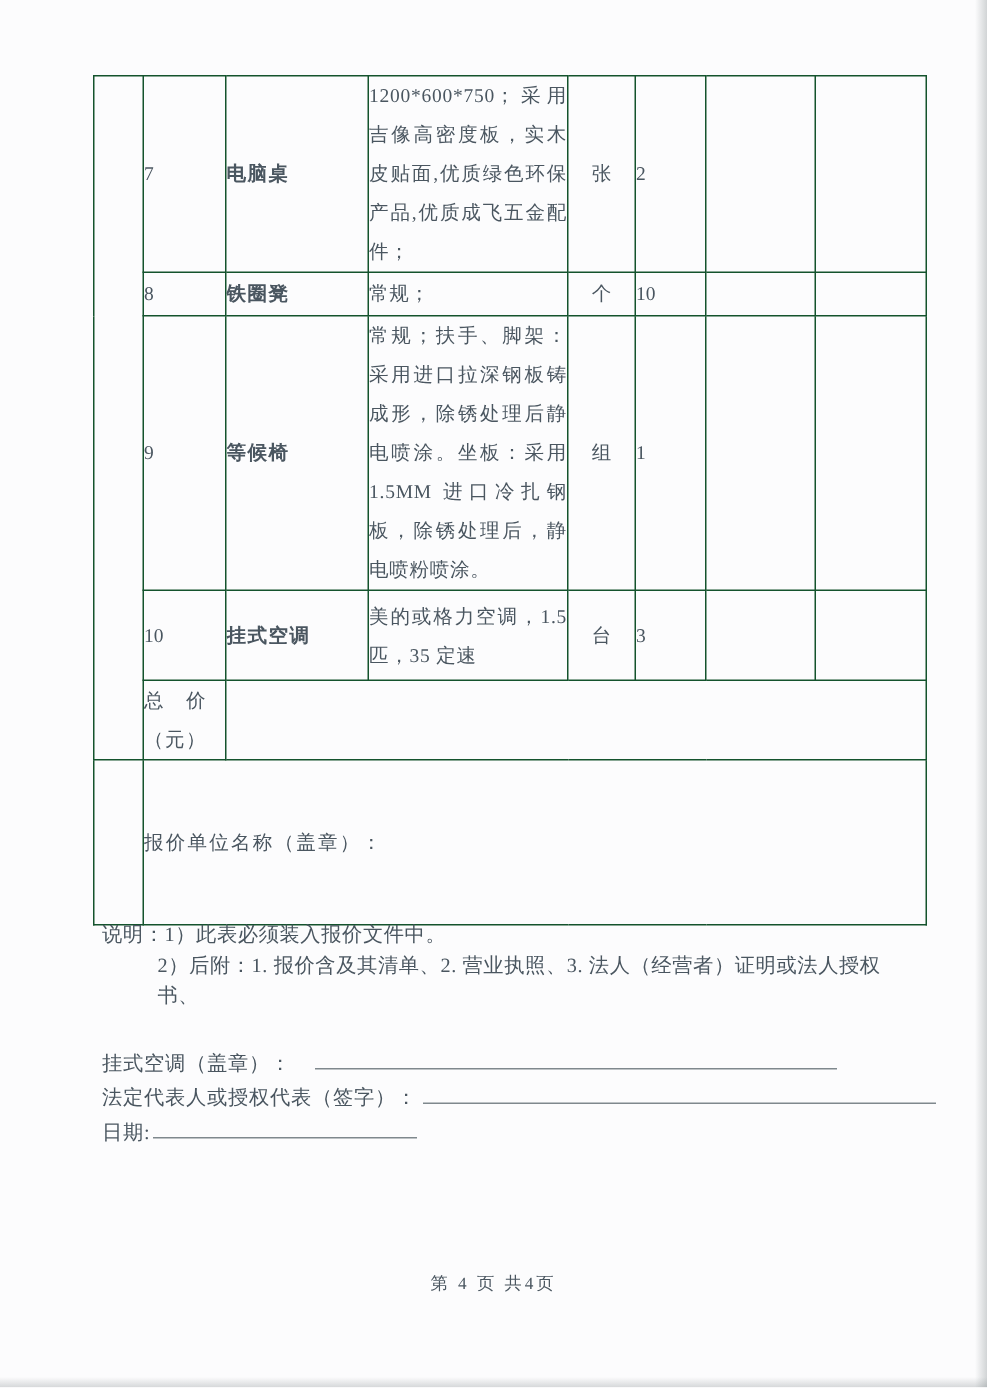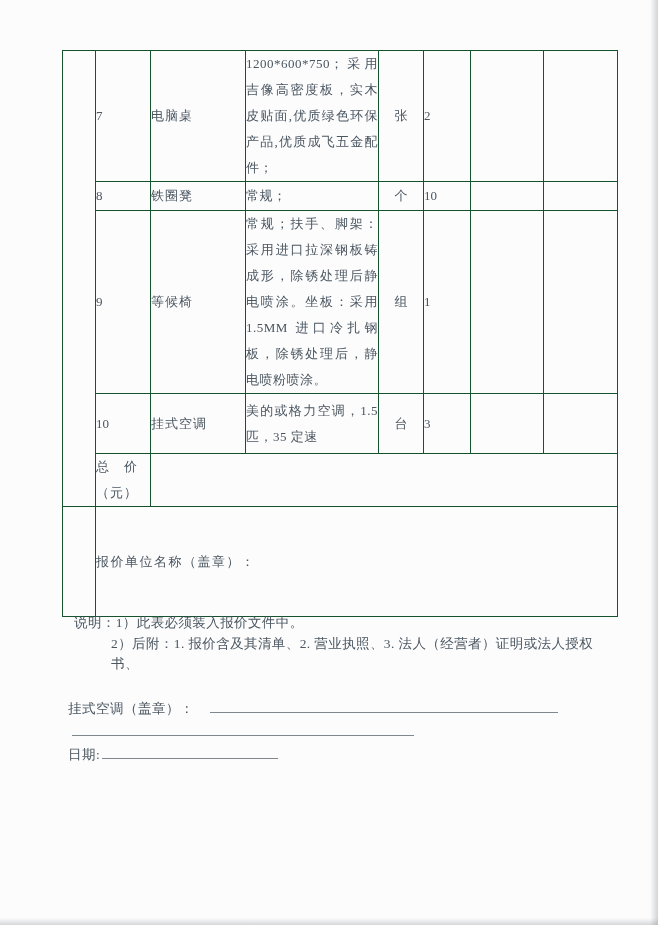--- a/index.html
+++ b/index.html
@@ -33,39 +33,39 @@
     overflow:hidden;
   }
   tr.r7  { height:112px; }
   tr.r8  { height:29px; }
   tr.r9  { height:164px; }
   tr.r10 { height:60px; }
   tr.rtotal { height:50px;padding-left:17px; }
   tr.rquote { height:110px; }
 
   .c-no   { padding-left:8px; }
-  .c-name { padding-left:7px; letter-spacing:1px; }
+  .c-name { padding-left:7px; letter-spacing:1px;font-weight:bold; }
   .c-spec {
     padding:3px 7px;
     font-size:12px;
     line-height:26px;
     text-align:justify;
     text-justify:inter-ideograph;
     word-break:break-all;
     letter-spacing:0.5px;
   }
   .c-unit { text-align:center; }
   .c-qty  { padding-left:7px; }
 
   .total-cell { padding-left:8px; line-height:26px; letter-spacing:1px; }
   .quote-cell { padding-left:13px; letter-spacing:1.5px; }
 
   .notes {
     position:absolute; left:68px; top:613px; width:545px;
-    font-size:13.5px; line-height:20.5px; letter-spacing:0.4px;margin-left:6px;
+    font-size:13.5px; line-height:20.5px; letter-spacing:0.4px;
   }
   .notes .indent { padding-left:37px;font-family:Liberation Serif, serif; }
 
   .signatures {
     position:absolute; left:68px; top:700px; width:540px;
     font-size:13.5px; letter-spacing:0.5px;
   }
   .sig-row { height:15px; margin-bottom:8px; white-space:nowrap; }
   .blank-line {
     display:inline-block;
@@ -154,23 +154,24 @@
   <div class="notes">
     <div>说明：1）此表必须装入报价文件中。</div>
     <div class="indent">2）后附：1. 报价含及其清单、2. 营业执照、3. 法人（经营者）证明或法人授权书、</div>
   </div>
 
   <div class="signatures">
     <div class="sig-row">
       <span>挂式空调（盖章）：</span><span class="blank-line blank-company"></span>
     </div>
     <div class="sig-row">
-      <span class="blank-line blank-rep"></span>
+      <span>法定代表人或授权代表（签字）：</span><span class="blank-line blank-rep"></span>
     </div>
     <div class="sig-row">
       <span>日期:</span><span class="blank-line blank-date"></span>
     </div>
   </div>
 
+  <div class="footer">第 4 页 共4页</div>
 
   <div class="edge-right"></div>
   <div class="edge-bottom"></div>
 </div>
 
 </body></html>

